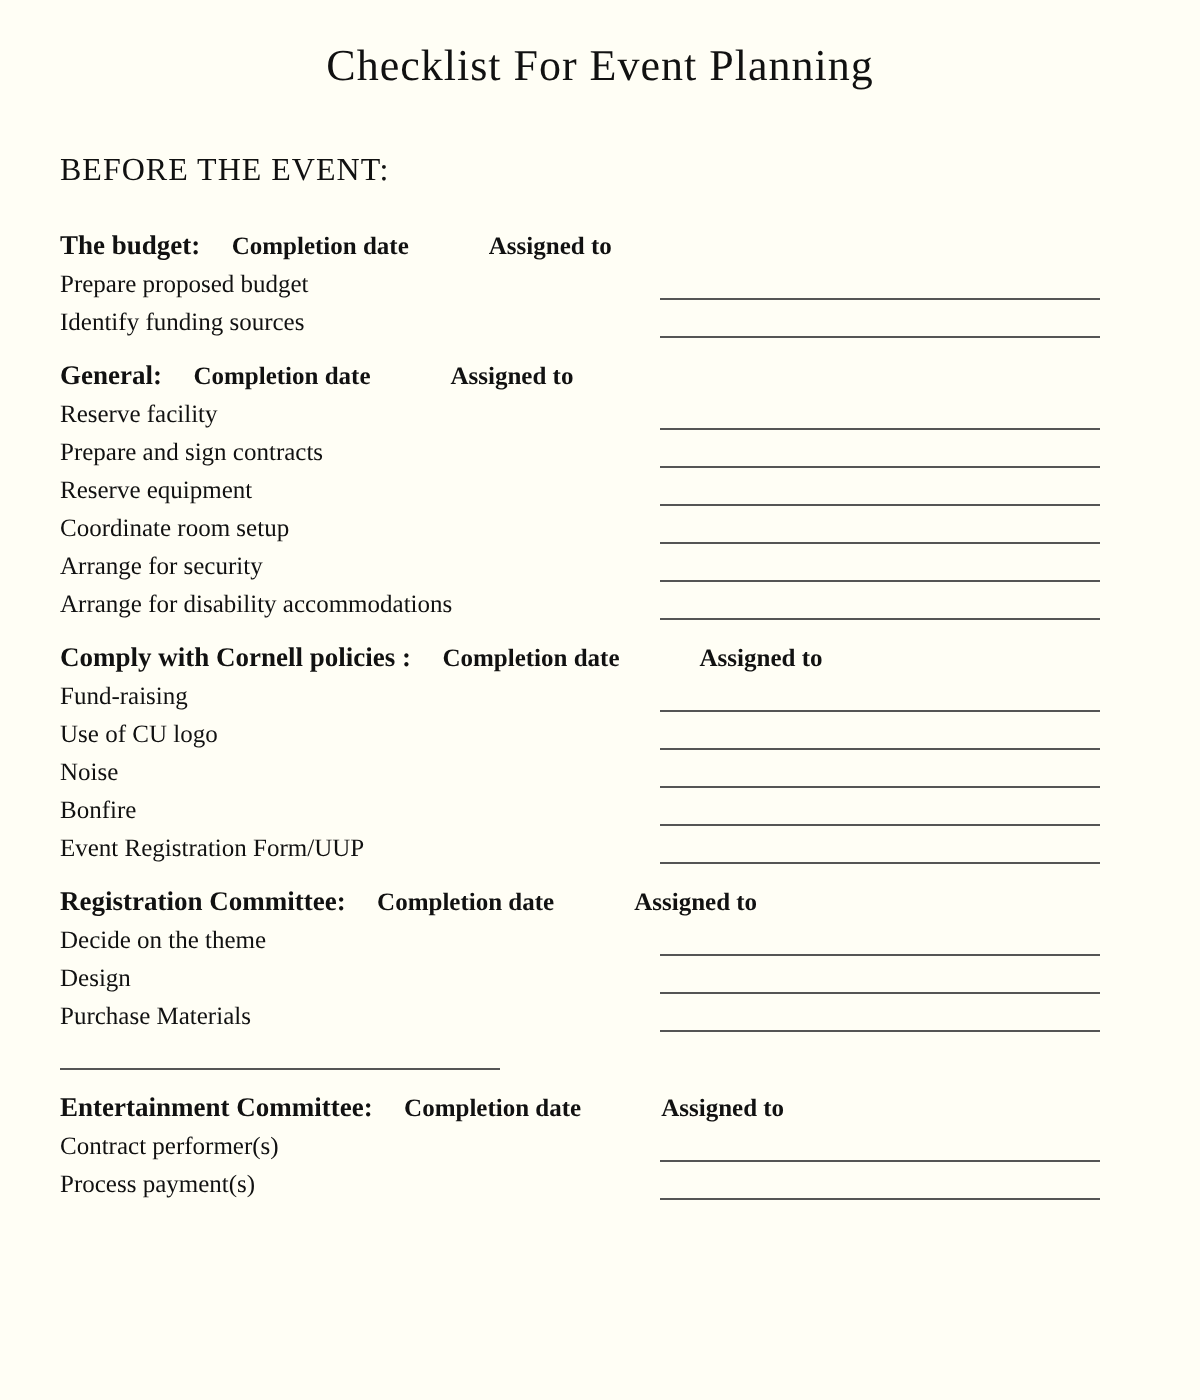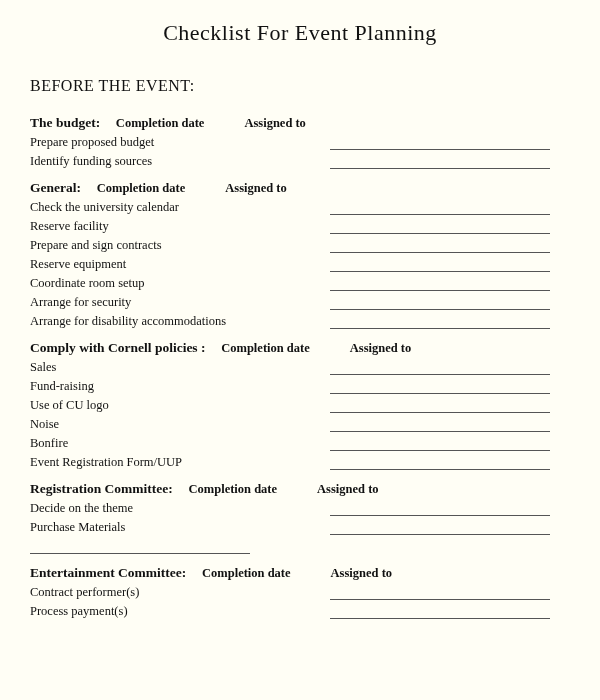--- a/index.html
+++ b/index.html
@@ -107,27 +107,20 @@
       </div>
       <div class="section">
         <div class="row">
           <div class="section-title">General:</div>
           <div class="row-fields">
             <div class="col-header col-header-completion">Completion date</div>
             <div class="col-header col-header-assigned">Assigned to</div>
           </div>
         </div>
         <div class="row">
-          <div class="row-label">Check the university calendar</div>
-          <div class="row-fields">
-            <div class="field-line"></div>
-            <div class="field-line"></div>
-          </div>
-        </div>
-        <div class="row">
           <div class="row-label">Reserve facility</div>
           <div class="row-fields">
             <div class="field-line"></div>
             <div class="field-line"></div>
           </div>
         </div>
         <div class="row">
           <div class="row-label">Prepare and sign contracts</div>
           <div class="row-fields">
             <div class="field-line"></div>
@@ -165,27 +158,20 @@
       </div>
       <div class="section">
         <div class="row">
           <div class="section-title">Comply with Cornell policies :</div>
           <div class="row-fields">
             <div class="col-header col-header-completion">Completion date</div>
             <div class="col-header col-header-assigned">Assigned to</div>
           </div>
         </div>
         <div class="row">
-          <div class="row-label">Sales</div>
-          <div class="row-fields">
-            <div class="field-line"></div>
-            <div class="field-line"></div>
-          </div>
-        </div>
-        <div class="row">
           <div class="row-label">Fund-raising</div>
           <div class="row-fields">
             <div class="field-line"></div>
             <div class="field-line"></div>
           </div>
         </div>
         <div class="row">
           <div class="row-label">Use of CU logo</div>
           <div class="row-fields">
             <div class="field-line"></div>
@@ -217,20 +203,27 @@
       <div class="section">
         <div class="row">
           <div class="section-title">Registration Committee:</div>
           <div class="row-fields">
             <div class="col-header col-header-completion">Completion date</div>
             <div class="col-header col-header-assigned">Assigned to</div>
           </div>
         </div>
         <div class="row">
           <div class="row-label">Decide on the theme</div>
+          <div class="row-fields">
+            <div class="field-line"></div>
+            <div class="field-line"></div>
+          </div>
+        </div>
+        <div class="row">
+          <div class="row-label">Design</div>
           <div class="row-fields">
             <div class="field-line"></div>
             <div class="field-line"></div>
           </div>
         </div>
         <div class="row">
           <div class="row-label">Purchase Materials</div>
           <div class="row-fields">
             <div class="field-line"></div>
             <div class="field-line"></div>

